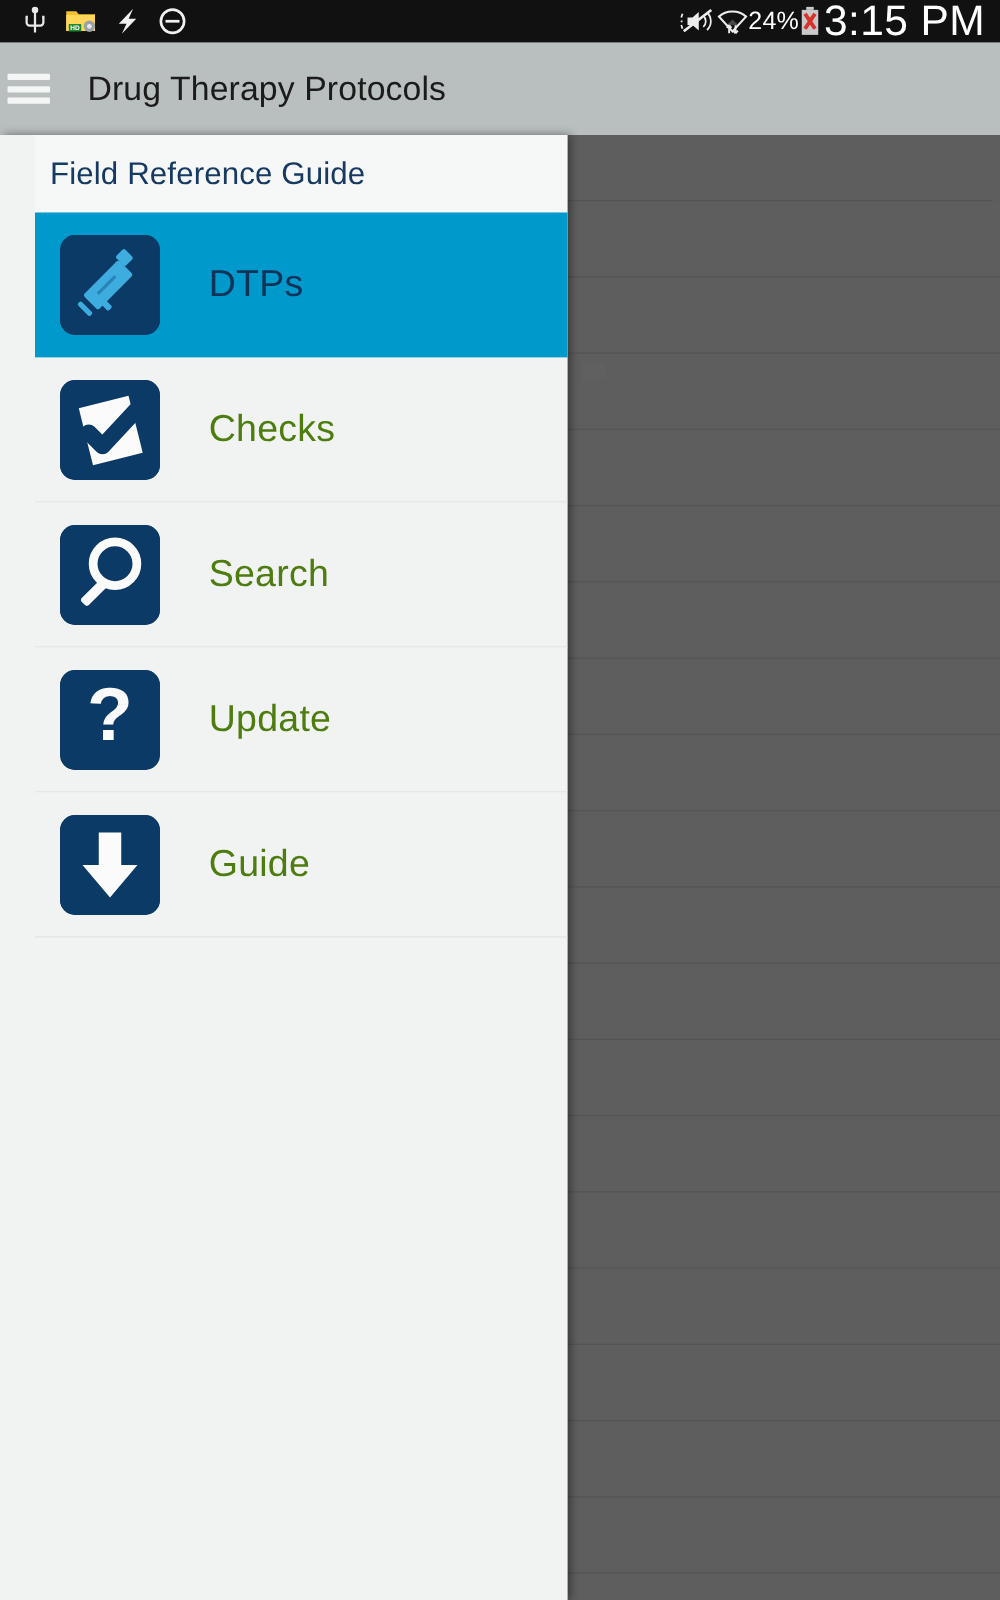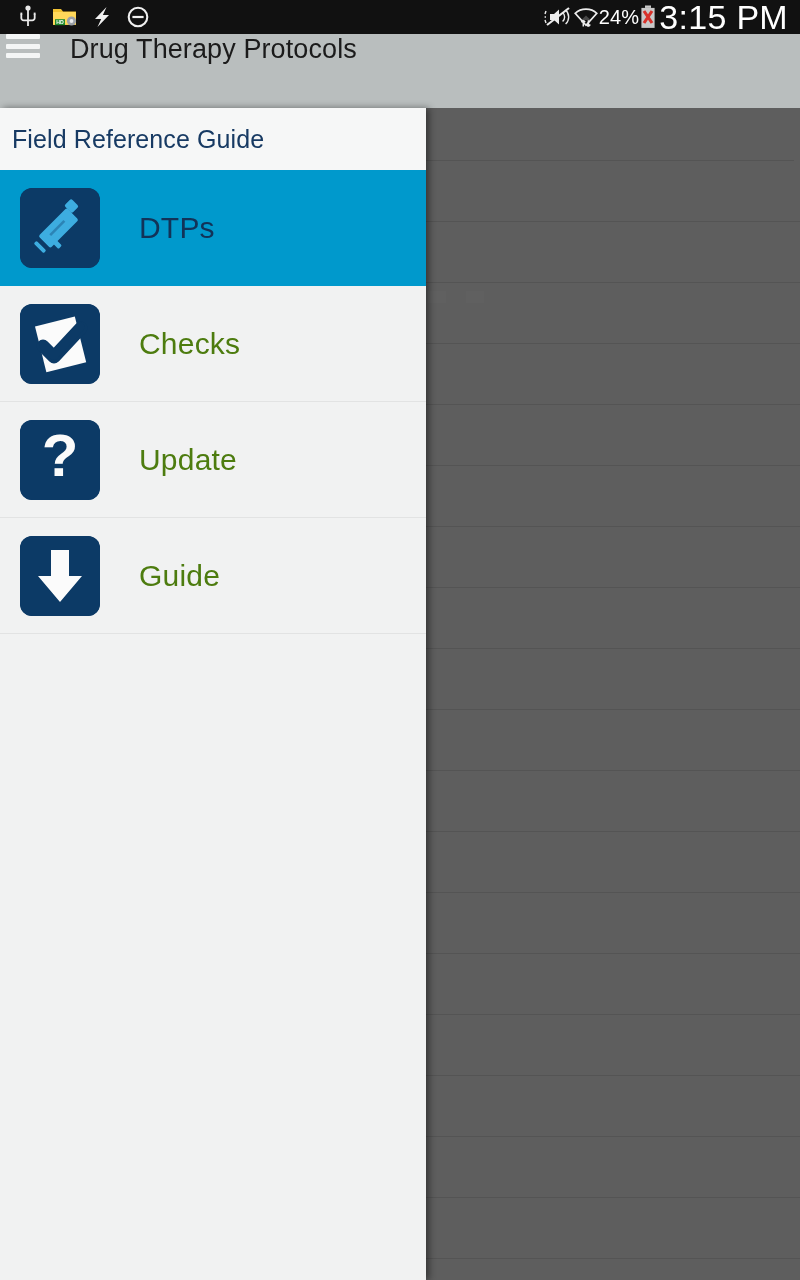--- a/index.html
+++ b/index.html
@@ -57,21 +57,21 @@
   }
 
   
   #app-bar {
     position: absolute;
     top: 34px; left: 0;
     width: 800px;
     height: 74px;
     background: #b9bebe;
     display: flex;
-    align-items: flex-start;
+    align-items: center;
     box-sizing: border-box;
   }
   #hamburger {
     width: 34px;
     height: 24px;
     margin-left: 6px;
     margin-right: 30px;
     display: flex;
     flex-direction: column;
     justify-content: space-between;
@@ -137,20 +137,21 @@
   
   #drawer {
     position: absolute;
     top: 108px;
     left: 0;
     width: 426px;
     height: 1172px;
     background: #f1f2f2;
     box-shadow: 3px 0 7px rgba(0,0,0,0.45);
     overflow: hidden;
+    padding-left: 28px;
   }
   #drawer-header {
     height: 62px;
     display: flex;
     align-items: center;
     padding-left: 12px;
     background: #f6f7f7;
     box-sizing: border-box;
   }
   #drawer-header-label {
@@ -351,20 +352,30 @@
           <g transform="rotate(-14 40 40)">
             <rect x="20" y="17" width="41" height="47" fill="#fbfbfb"></rect>
           </g>
           <path d="M23 42 L34 53 L61 24" stroke="#0c3a66" stroke-width="13" fill="none" stroke-linecap="round" stroke-linejoin="round"></path>
           <path d="M23.5 41 L34 51.5 L60 23" stroke="#0c3a66" stroke-width="9" fill="none" stroke-linecap="round" stroke-linejoin="round"></path>
         </svg>
       </span>
       <span class="item-label">Checks</span>
     </div>
 
+    <div class="drawer-item">
+      <span class="item-icon">
+        <svg width="80" height="80" viewBox="0 0 80 80">
+          <rect x="0" y="0" width="80" height="80" rx="12" fill="#0c3a66"></rect>
+          <circle cx="44" cy="31" r="17.5" stroke="#fbfbfb" stroke-width="7" fill="none"></circle>
+          <rect x="15" y="50" width="25" height="8" rx="2.5" transform="rotate(-45 27.5 54)" fill="#fbfbfb"></rect>
+        </svg>
+      </span>
+      <span class="item-label">Search</span>
+    </div>
 
     <div class="drawer-item">
       <span class="item-icon">
         <svg width="80" height="80" viewBox="0 0 80 80">
           <rect x="0" y="0" width="80" height="80" rx="12" fill="#0c3a66"></rect>
           <text x="40" y="56" text-anchor="middle" font-size="60" fill="#fbfbfb" font-family="Liberation Sans, sans-serif" font-weight="bold">?</text>
         </svg>
       </span>
       <span class="item-label">Update</span>
     </div>

